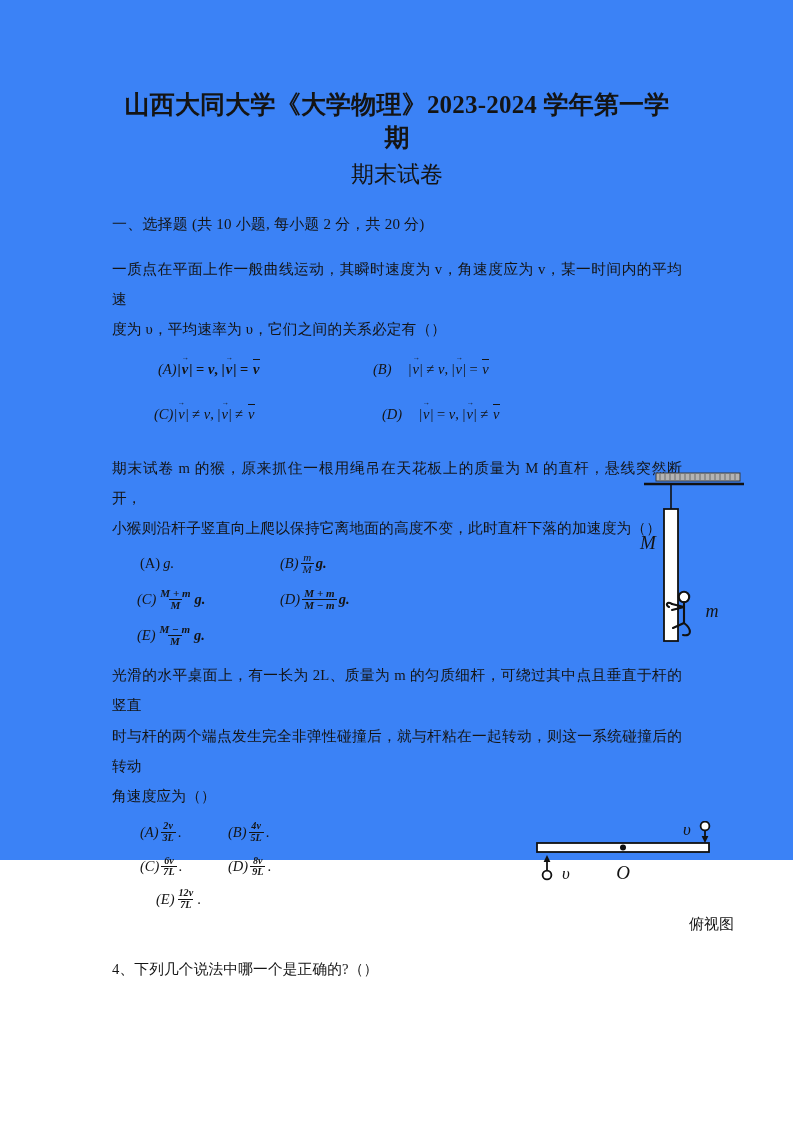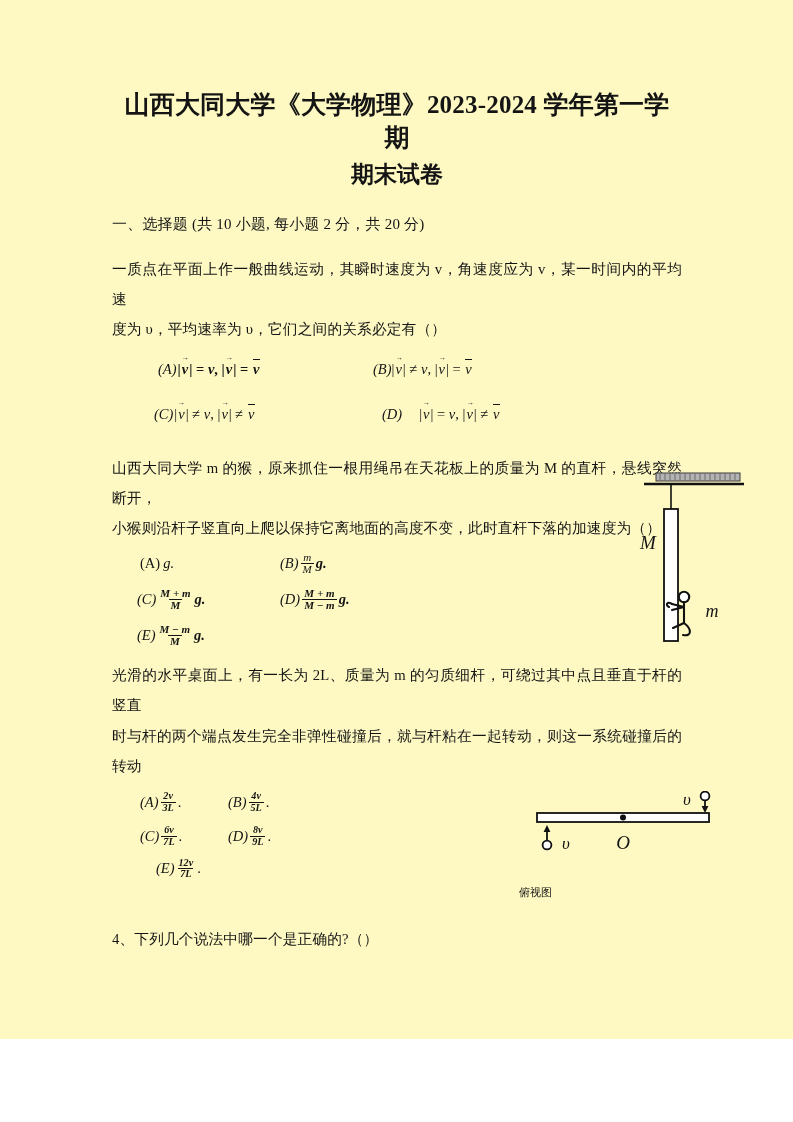--- a/index.html
+++ b/index.html
@@ -12,43 +12,43 @@
     height: 1122px;
     position: relative;
     font-family: "Liberation Serif", "DejaVu Serif", serif;
     color: #141414;
     overflow: hidden;
   }
   .page {
     position: absolute;
     left: 0; top: 0;
     width: 793px;
-    height: 1039px;
-    background: #fef9c3;
+    height: 860px;
+    background: #3b82f6;
   }
   .content {
     position: absolute;
     left: 112px;
     top: 88px;
     width: 570px;
   }
 
   
   .doc-title {
     font-size: 25px;
     font-weight: bold;
     text-align: center;
     line-height: 1.32;
     letter-spacing: 0.2px;
     margin: 0;
     padding: 0 6px;
   }
   .doc-subtitle {
     font-size: 23px;
-    font-weight: bold;
+    font-weight: normal;
     text-align: center;
     line-height: 1.3;
     margin: 6px 0 0 0;
   }
 
   
   .section-head {
     font-size: 15px;
     margin-top: 22px;
     line-height: 1.6;
@@ -158,22 +158,22 @@
     height: 175px;
   }
   .fig-topview {
     position: absolute;
     right: -52px;
     top: 0px;
     width: 215px;
     height: 108px;
   }
   .fig-caption {
-    text-align: left;
-    font-size: 11px;
+    text-align: right;
+    font-size: 15px;
     margin-top: 2px;
   }
 </style>
 </head>
 <body>
 
 <div class="page">
 <div class="content">
 
   <div>
@@ -189,38 +189,38 @@
     <div class="q-text">度为 υ，平均速率为 υ，它们之间的关系必定有（）</div>
 
     <div class="options">
       <div class="opt-row" style="margin-top:16px;">
         <div class="opt-cell" style="width:215px;padding-left:46px;">
           <span class="mathit">(A)</span>
           <span style="margin-left:1px;font-weight:bold;">|<span class="vec">v</span>| = <span class="mathit">v</span>, |<span class="vec">v</span>| = <span class="bar">v</span></span>
         </div>
         <div class="opt-cell">
           <span class="mathit">(B)</span>
-          <span style="margin-left:0;">|<span class="vec">v</span>| ≠ <span class="mathit">v</span>, |<span class="vec">v</span>| = <span class="bar">v</span></span>
+          <span style="margin-left:17px;">|<span class="vec">v</span>| ≠ <span class="mathit">v</span>, |<span class="vec">v</span>| = <span class="bar">v</span></span>
         </div>
       </div>
       <div class="opt-row" style="margin-top:28px;">
         <div class="opt-cell" style="width:228px;padding-left:42px;">
           <span class="mathit">(C)</span>
           <span style="margin-left:1px;">|<span class="vec">v</span>| ≠ <span class="mathit">v</span>, |<span class="vec">v</span>| ≠ <span class="bar">v</span></span>
         </div>
         <div class="opt-cell">
           <span class="mathit">(D)</span>
           <span style="margin-left:17px;">|<span class="vec">v</span>| = <span class="mathit">v</span>, |<span class="vec">v</span>| ≠ <span class="bar">v</span></span>
         </div>
       </div>
     </div>
   </div>
 
   <div class="question" style="margin-top:30px;">
-    <div class="q-text">山西大同大学 m 的猴，原来抓住一根用绳吊在天花板上的质量为 M 的直杆，悬线突然断开，</div>
+    <div class="q-text">期末试卷 m 的猴，原来抓住一根用绳吊在天花板上的质量为 M 的直杆，悬线突然断开，</div>
     <div class="q-text">小猴则沿杆子竖直向上爬以保持它离地面的高度不变，此时直杆下落的加速度为（）</div>
 
     <div class="options">
       <div class="opt-row" style="margin-top:8px;">
         <div class="opt-cell" style="width:140px;padding-left:28px;">
           <span>(A)</span>
           <span class="mathit" style="margin-left:3px;">g.</span>
         </div>
         <div class="opt-cell">
           <span class="mathit">(B)</span>
@@ -305,20 +305,21 @@
         </g>
 
         <text x="86" y="146" font-family="Liberation Serif, serif" font-style="italic" font-size="18" fill="#141414" text-anchor="middle">m</text>
       </svg>
     </div>
   </div>
 
   <div class="question" style="margin-top:12px;">
     <div class="q-text">光滑的水平桌面上，有一长为 2L、质量为 m 的匀质细杆，可绕过其中点且垂直于杆的竖直</div>
     <div class="q-text">时与杆的两个端点发生完全非弹性碰撞后，就与杆粘在一起转动，则这一系统碰撞后的转动</div>
+    <div class="q-text">角速度应为（）</div>
 
     <div style="position:relative;">
       <div class="options">
         <div class="opt-row" style="margin-top:10px;">
           <div class="opt-cell" style="width:88px;padding-left:28px;">
             <span class="mathit">(A)</span>
             <span class="frac frac-sm">
               <span class="num mathb">2v</span>
               <span class="den mathb">3L</span>
             </span>

